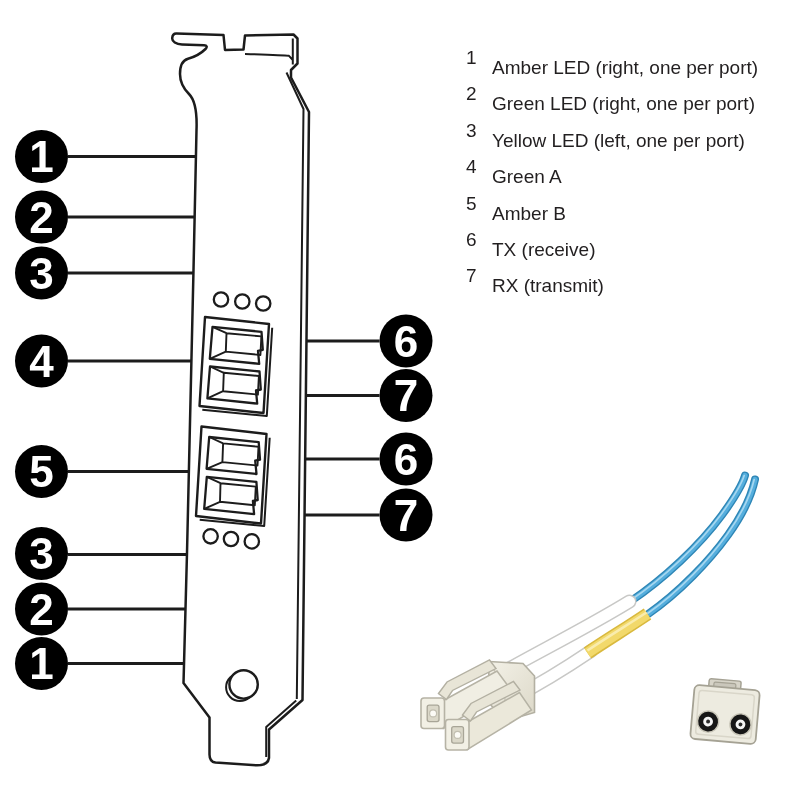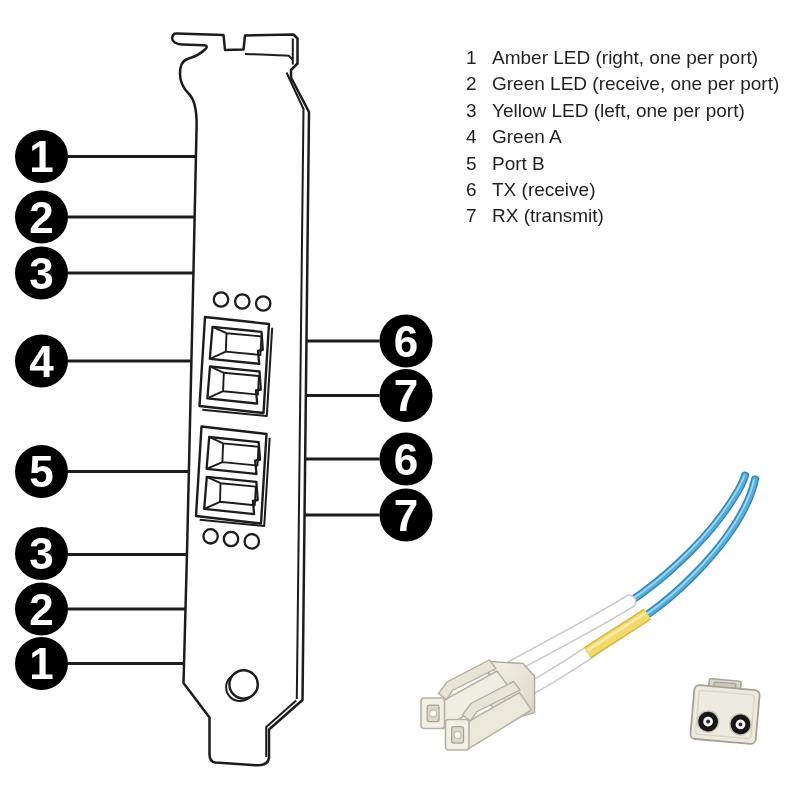--- a/index.html
+++ b/index.html
@@ -2,21 +2,21 @@
 <html><head>
 <meta charset="utf-8">
 <style>
   html,body{margin:0;padding:0;background:#ffffff;}
   .stage{position:relative;width:800px;height:800px;background:#ffffff;overflow:hidden;
          font-family:"Liberation Sans", sans-serif;}
   .diagram-svg{position:absolute;left:0;top:0;width:800px;height:800px;}
   .legend{position:absolute;left:466px;top:45px;color:#221f20;font-size:19px;line-height:26.4px;}
   .legend-row{display:flex;white-space:nowrap;}
   .legend-num{width:26px;flex:0 0 26px;}
-  .legend-label{flex:1;}
+  .legend-label{flex:1;margin-top:10px;}
   .callout-num{font-family:"Liberation Sans", sans-serif;font-weight:bold;font-size:44px;fill:#ffffff;text-anchor:middle;}
   .line{stroke:#1c1c1c;stroke-width:2.8;fill:none;}
   .outline{stroke:#1c1c1c;stroke-width:2.5;fill:#ffffff;stroke-linejoin:round;}
   .thin{stroke:#1c1c1c;stroke-width:2;fill:none;stroke-linejoin:round;}
 </style>
 </head>
 <body>
 
 <div class="stage">
 
@@ -220,33 +220,33 @@
     </g>
   </svg>
 
   <div class="legend">
     <div class="legend-row">
       <span class="legend-num">1</span>
       <span class="legend-label">Amber LED (right, one per port)</span>
     </div>
     <div class="legend-row">
       <span class="legend-num">2</span>
-      <span class="legend-label">Green LED (receive, one per port)</span>
+      <span class="legend-label">Green LED (right, one per port)</span>
     </div>
     <div class="legend-row">
       <span class="legend-num">3</span>
       <span class="legend-label">Yellow LED (left, one per port)</span>
     </div>
     <div class="legend-row">
       <span class="legend-num">4</span>
       <span class="legend-label">Green A</span>
     </div>
     <div class="legend-row">
       <span class="legend-num">5</span>
-      <span class="legend-label">Port B</span>
+      <span class="legend-label">Amber B</span>
     </div>
     <div class="legend-row">
       <span class="legend-num">6</span>
       <span class="legend-label">TX (receive)</span>
     </div>
     <div class="legend-row">
       <span class="legend-num">7</span>
       <span class="legend-label">RX (transmit)</span>
     </div>
   </div>

